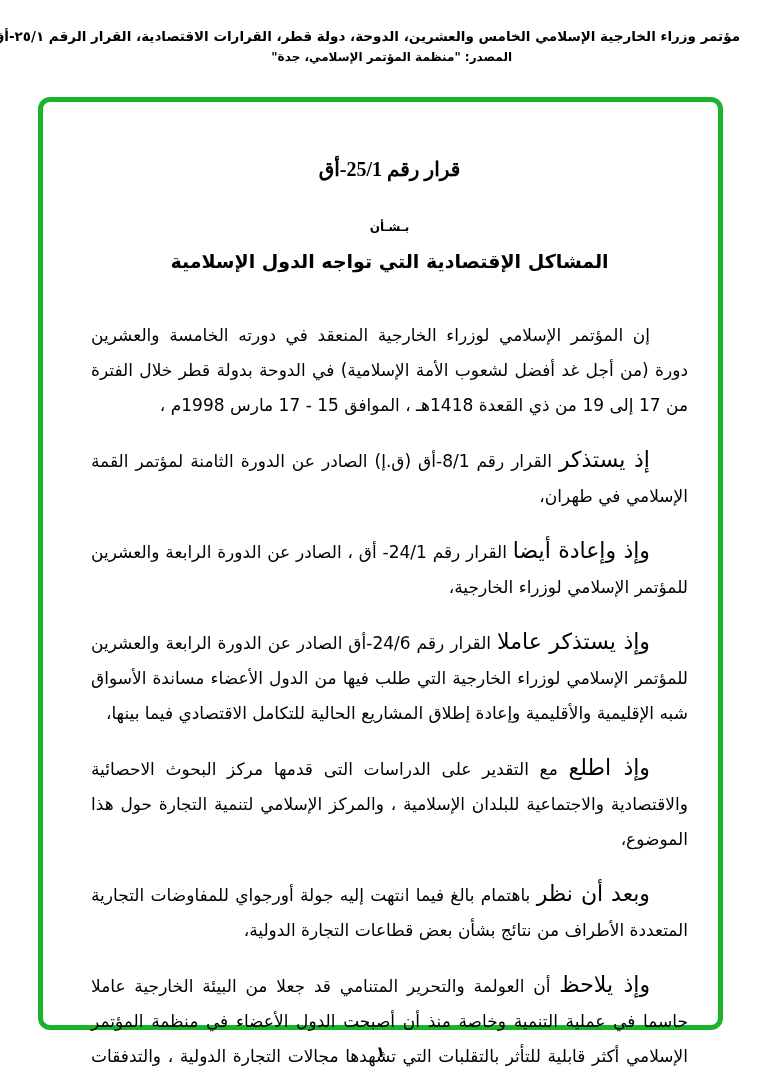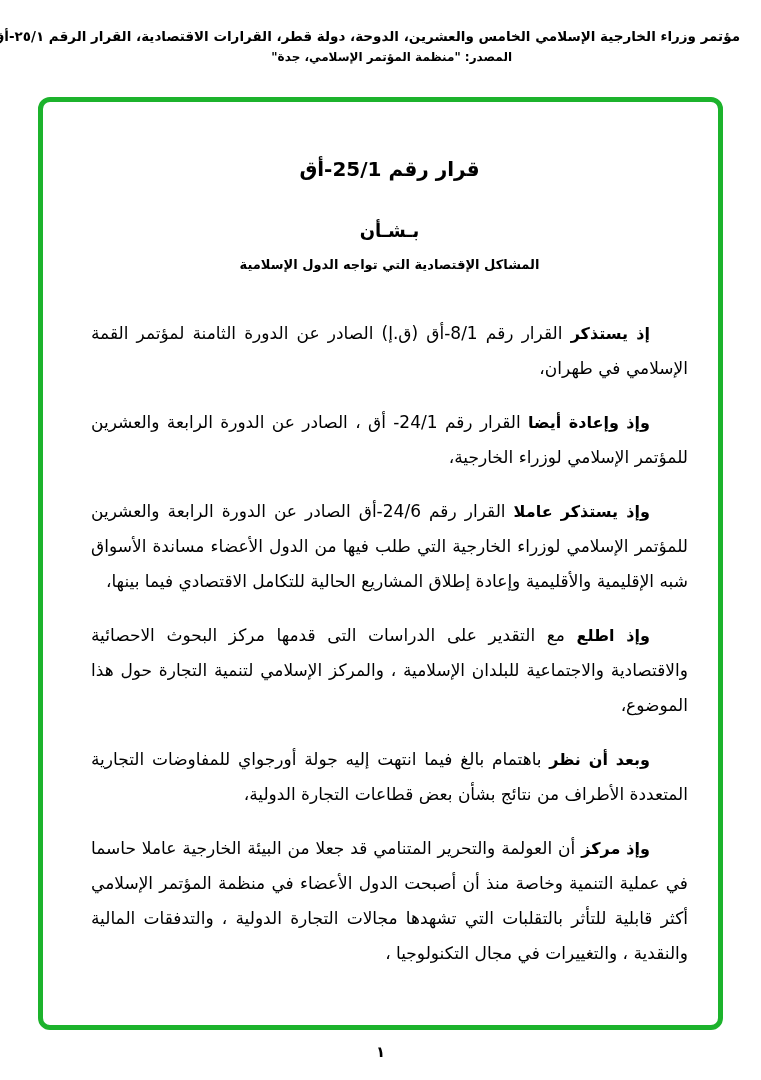--- a/index.html
+++ b/index.html
@@ -55,38 +55,38 @@
     position: absolute;
     top: 55px;
     right: 30px;
     left: 48px;
     direction: rtl;
   }
   .title-block {
     text-align: center;
     font-weight: bold;
   }
-  .title-line1 { font-size: 20px; margin-bottom: 16px; }
-  .title-line2 { font-size: 18px; margin-bottom: 16px; margin-top: 39px; }
-  .title-line3 { font-size: 13px; margin-bottom: 14px; }
+  .title-line1 { font-size: 20px; margin-bottom: 16px; font-family: Liberation Serif, serif; }
+  .title-line2 { font-size: 12px; margin-bottom: 16px; margin-top: 39px; }
+  .title-line3 { font-size: 19px; margin-bottom: 14px; }
   .body-block {
     margin-top: 44px;
   }
   .para {
     direction: rtl;
     text-align: justify;
     text-justify: inter-word;
     font-size: 17px;
     line-height: 35px;
     text-indent: 38px;
     margin: 0 0 19px 0;
   }
   .para .lead {
-    font-weight: bold;
-    font-size: 16px;
+    font-weight: normal;
+    font-size: 22px;
   }
   
   .page-number {
     position: absolute;
     left: 0;
     right: 0;
     top: 1043px;
     text-align: center;
     font-size: 15px;
     font-weight: bold;
@@ -105,26 +105,27 @@
   <div class="frame">
     <div class="content">
 
       <div class="title-block">
         <div class="title-line1">قرار رقم 25/1-أق</div>
         <div class="title-line2">بـشـأن</div>
         <div class="title-line3">المشاكل الإقتصادية التي تواجه الدول الإسلامية</div>
       </div>
 
       <div class="body-block">
+        <p class="para"><span class="lead"></span><span>إن المؤتمر الإسلامي لوزراء الخارجية المنعقد في دورته الخامسة والعشرين دورة (من أجل غد أفضل لشعوب الأمة الإسلامية) في الدوحة بدولة قطر خلال الفترة من 17 إلى 19 من ذي القعدة 1418هـ ، الموافق 15 - 17 مارس 1998م ،</span></p>
         <p class="para"><span class="lead">إذ يستذكر</span><span> القرار رقم 8/1-أق (ق.إ) الصادر عن الدورة الثامنة لمؤتمر القمة الإسلامي في طهران،</span></p>
         <p class="para"><span class="lead">وإذ وإعادة أيضا</span><span> القرار رقم 24/1- أق ، الصادر عن الدورة الرابعة والعشرين للمؤتمر الإسلامي لوزراء الخارجية،</span></p>
         <p class="para"><span class="lead">وإذ يستذكر عاملا</span><span> القرار رقم 24/6-أق الصادر عن الدورة الرابعة والعشرين للمؤتمر الإسلامي لوزراء الخارجية التي طلب فيها من الدول الأعضاء مساندة الأسواق شبه الإقليمية والأقليمية وإعادة إطلاق المشاريع الحالية للتكامل الاقتصادي فيما بينها،</span></p>
         <p class="para"><span class="lead">وإذ اطلع</span><span> مع التقدير على الدراسات التى قدمها مركز البحوث الاحصائية والاقتصادية والاجتماعية للبلدان الإسلامية ، والمركز الإسلامي لتنمية التجارة حول هذا الموضوع،</span></p>
         <p class="para"><span class="lead">وبعد أن نظر</span><span> باهتمام بالغ فيما انتهت إليه جولة أورجواي للمفاوضات التجارية المتعددة الأطراف من نتائج بشأن بعض قطاعات التجارة الدولية،</span></p>
-        <p class="para"><span class="lead">وإذ مركز</span><span> أن العولمة والتحرير المتنامي قد جعلا من البيئة الخارجية عاملا حاسما في عملية التنمية وخاصة منذ أن أصبحت الدول الأعضاء في منظمة المؤتمر الإسلامي أكثر قابلية للتأثر بالتقلبات التي تشهدها مجالات التجارة الدولية ، والتدفقات المالية والنقدية ، والتغييرات في مجال التكنولوجيا ،</span></p>
+        <p class="para"><span class="lead">وإذ يلاحظ</span><span> أن العولمة والتحرير المتنامي قد جعلا من البيئة الخارجية عاملا حاسما في عملية التنمية وخاصة منذ أن أصبحت الدول الأعضاء في منظمة المؤتمر الإسلامي أكثر قابلية للتأثر بالتقلبات التي تشهدها مجالات التجارة الدولية ، والتدفقات المالية والنقدية ، والتغييرات في مجال التكنولوجيا ،</span></p>
       </div>
 
     </div>
   </div>
 
   <div class="page-number">١</div>
 
 </div>
 
 </body></html>

